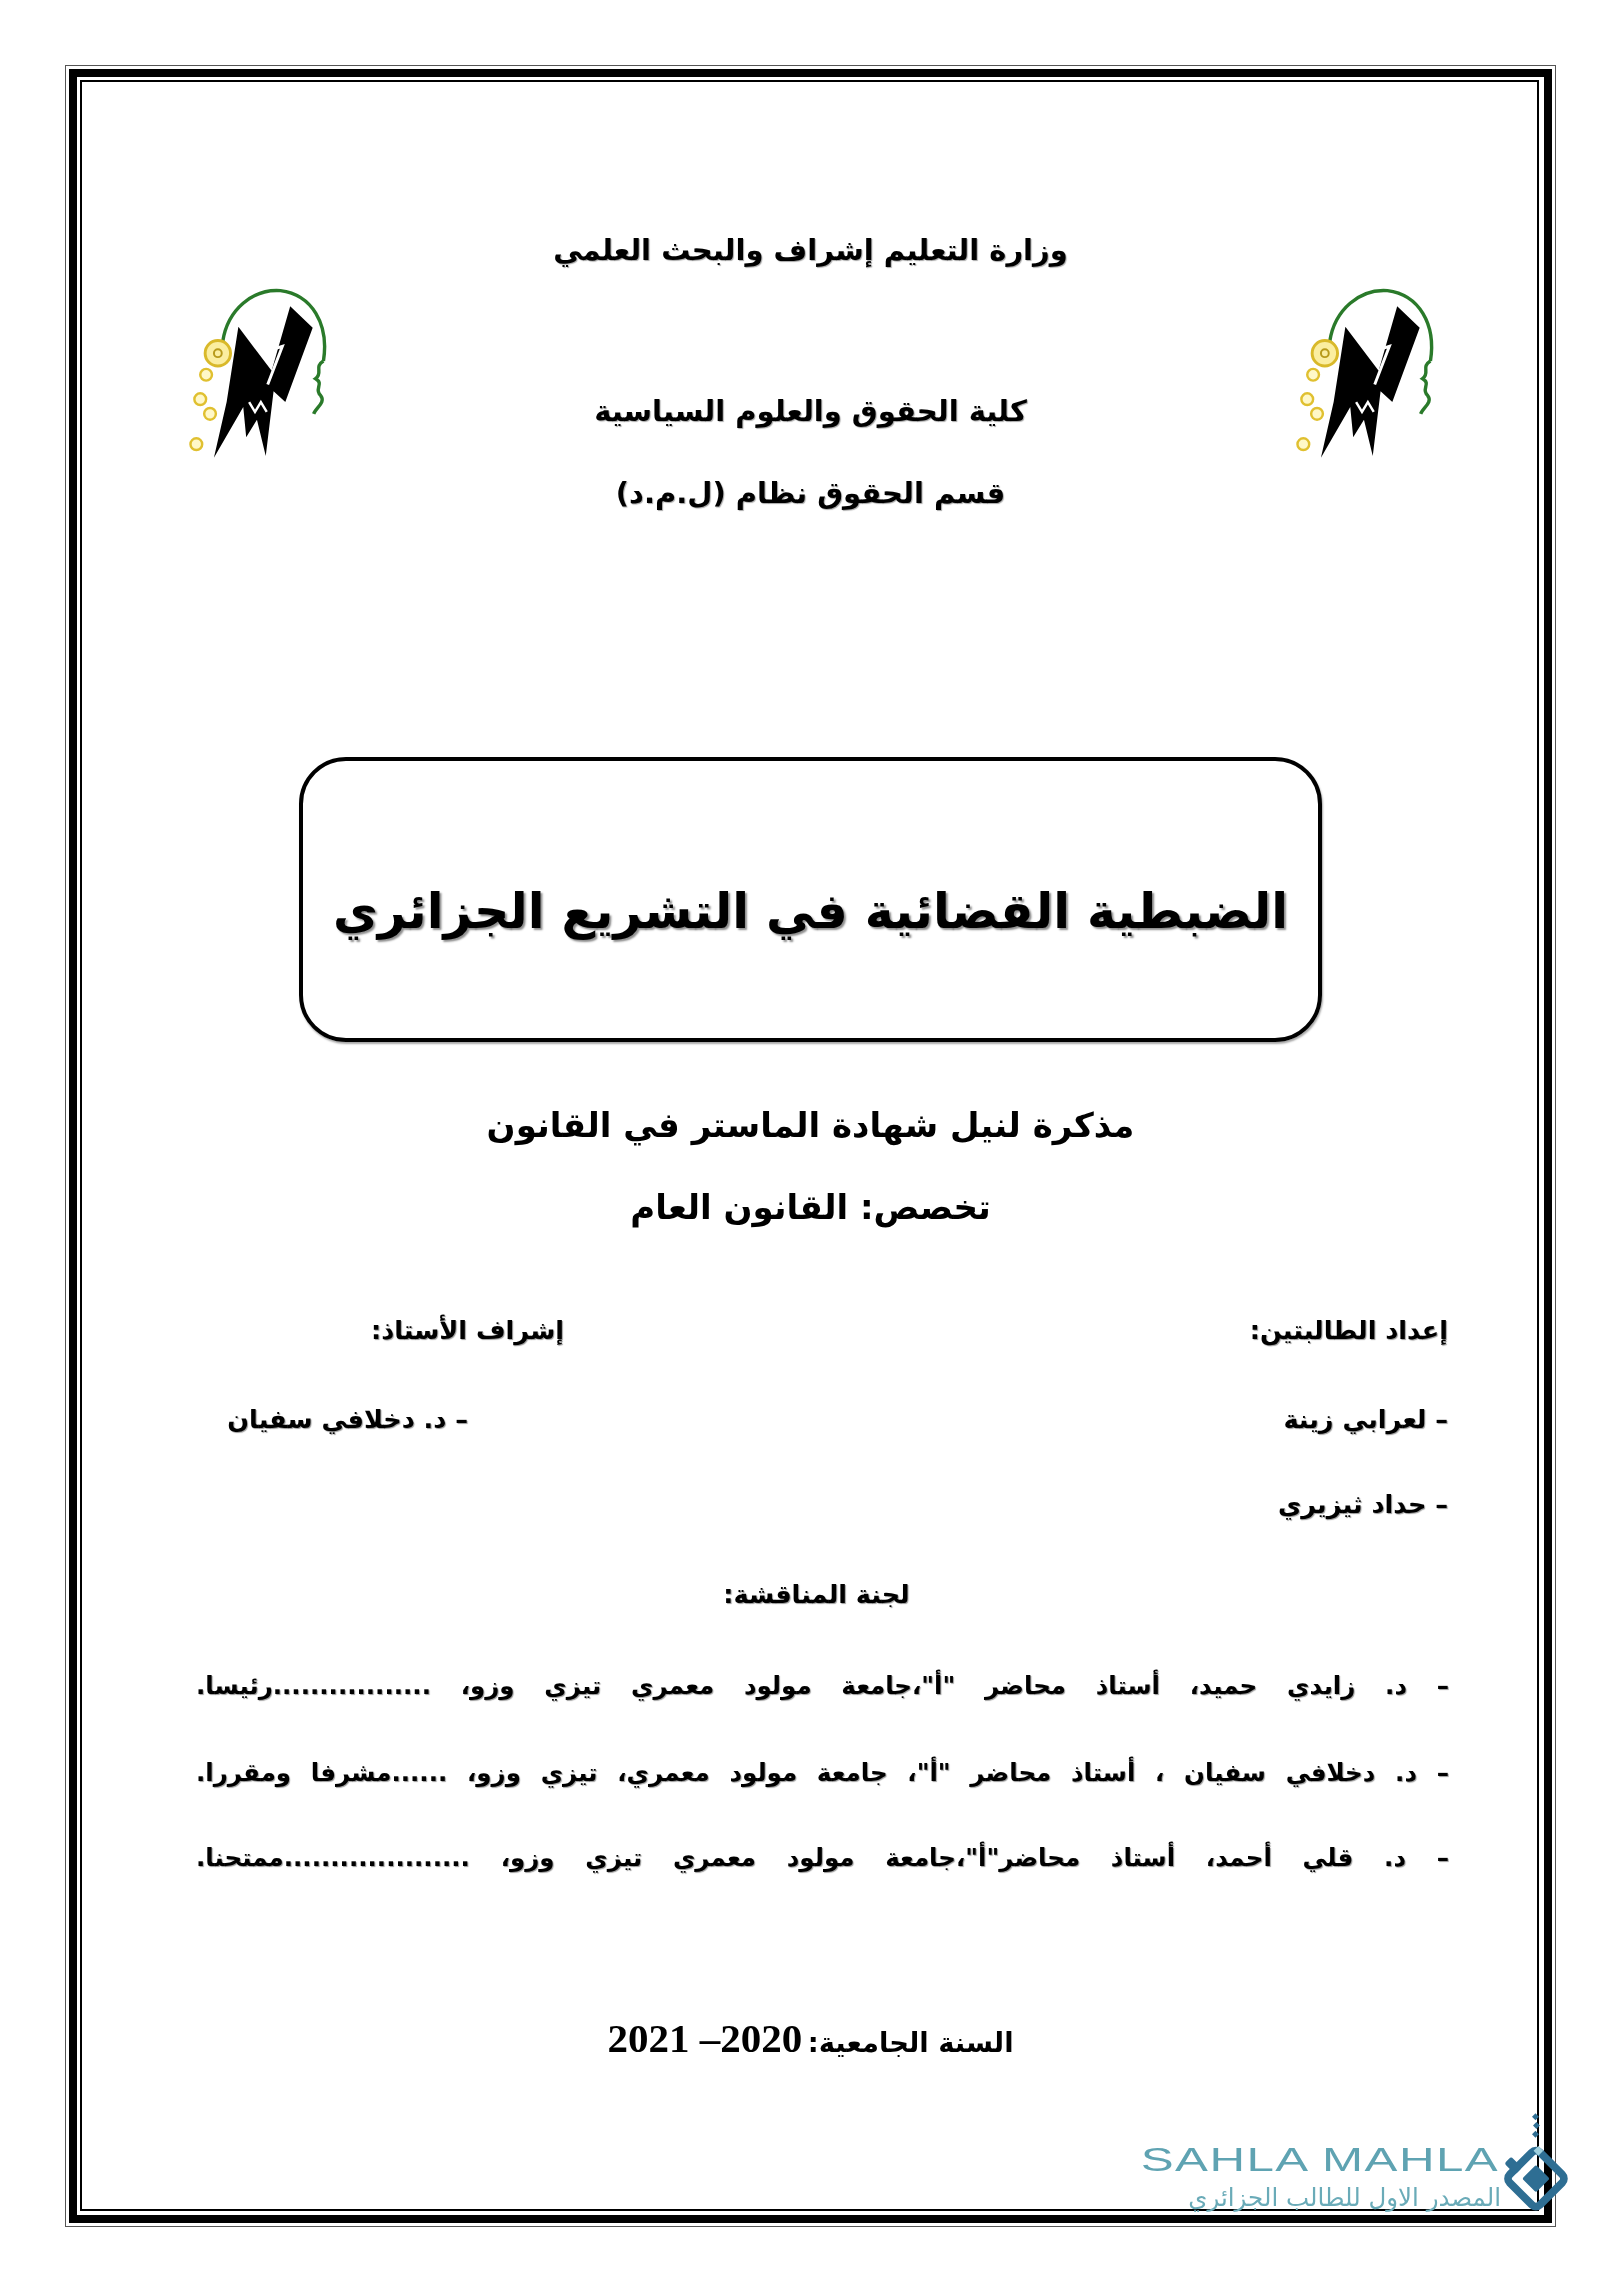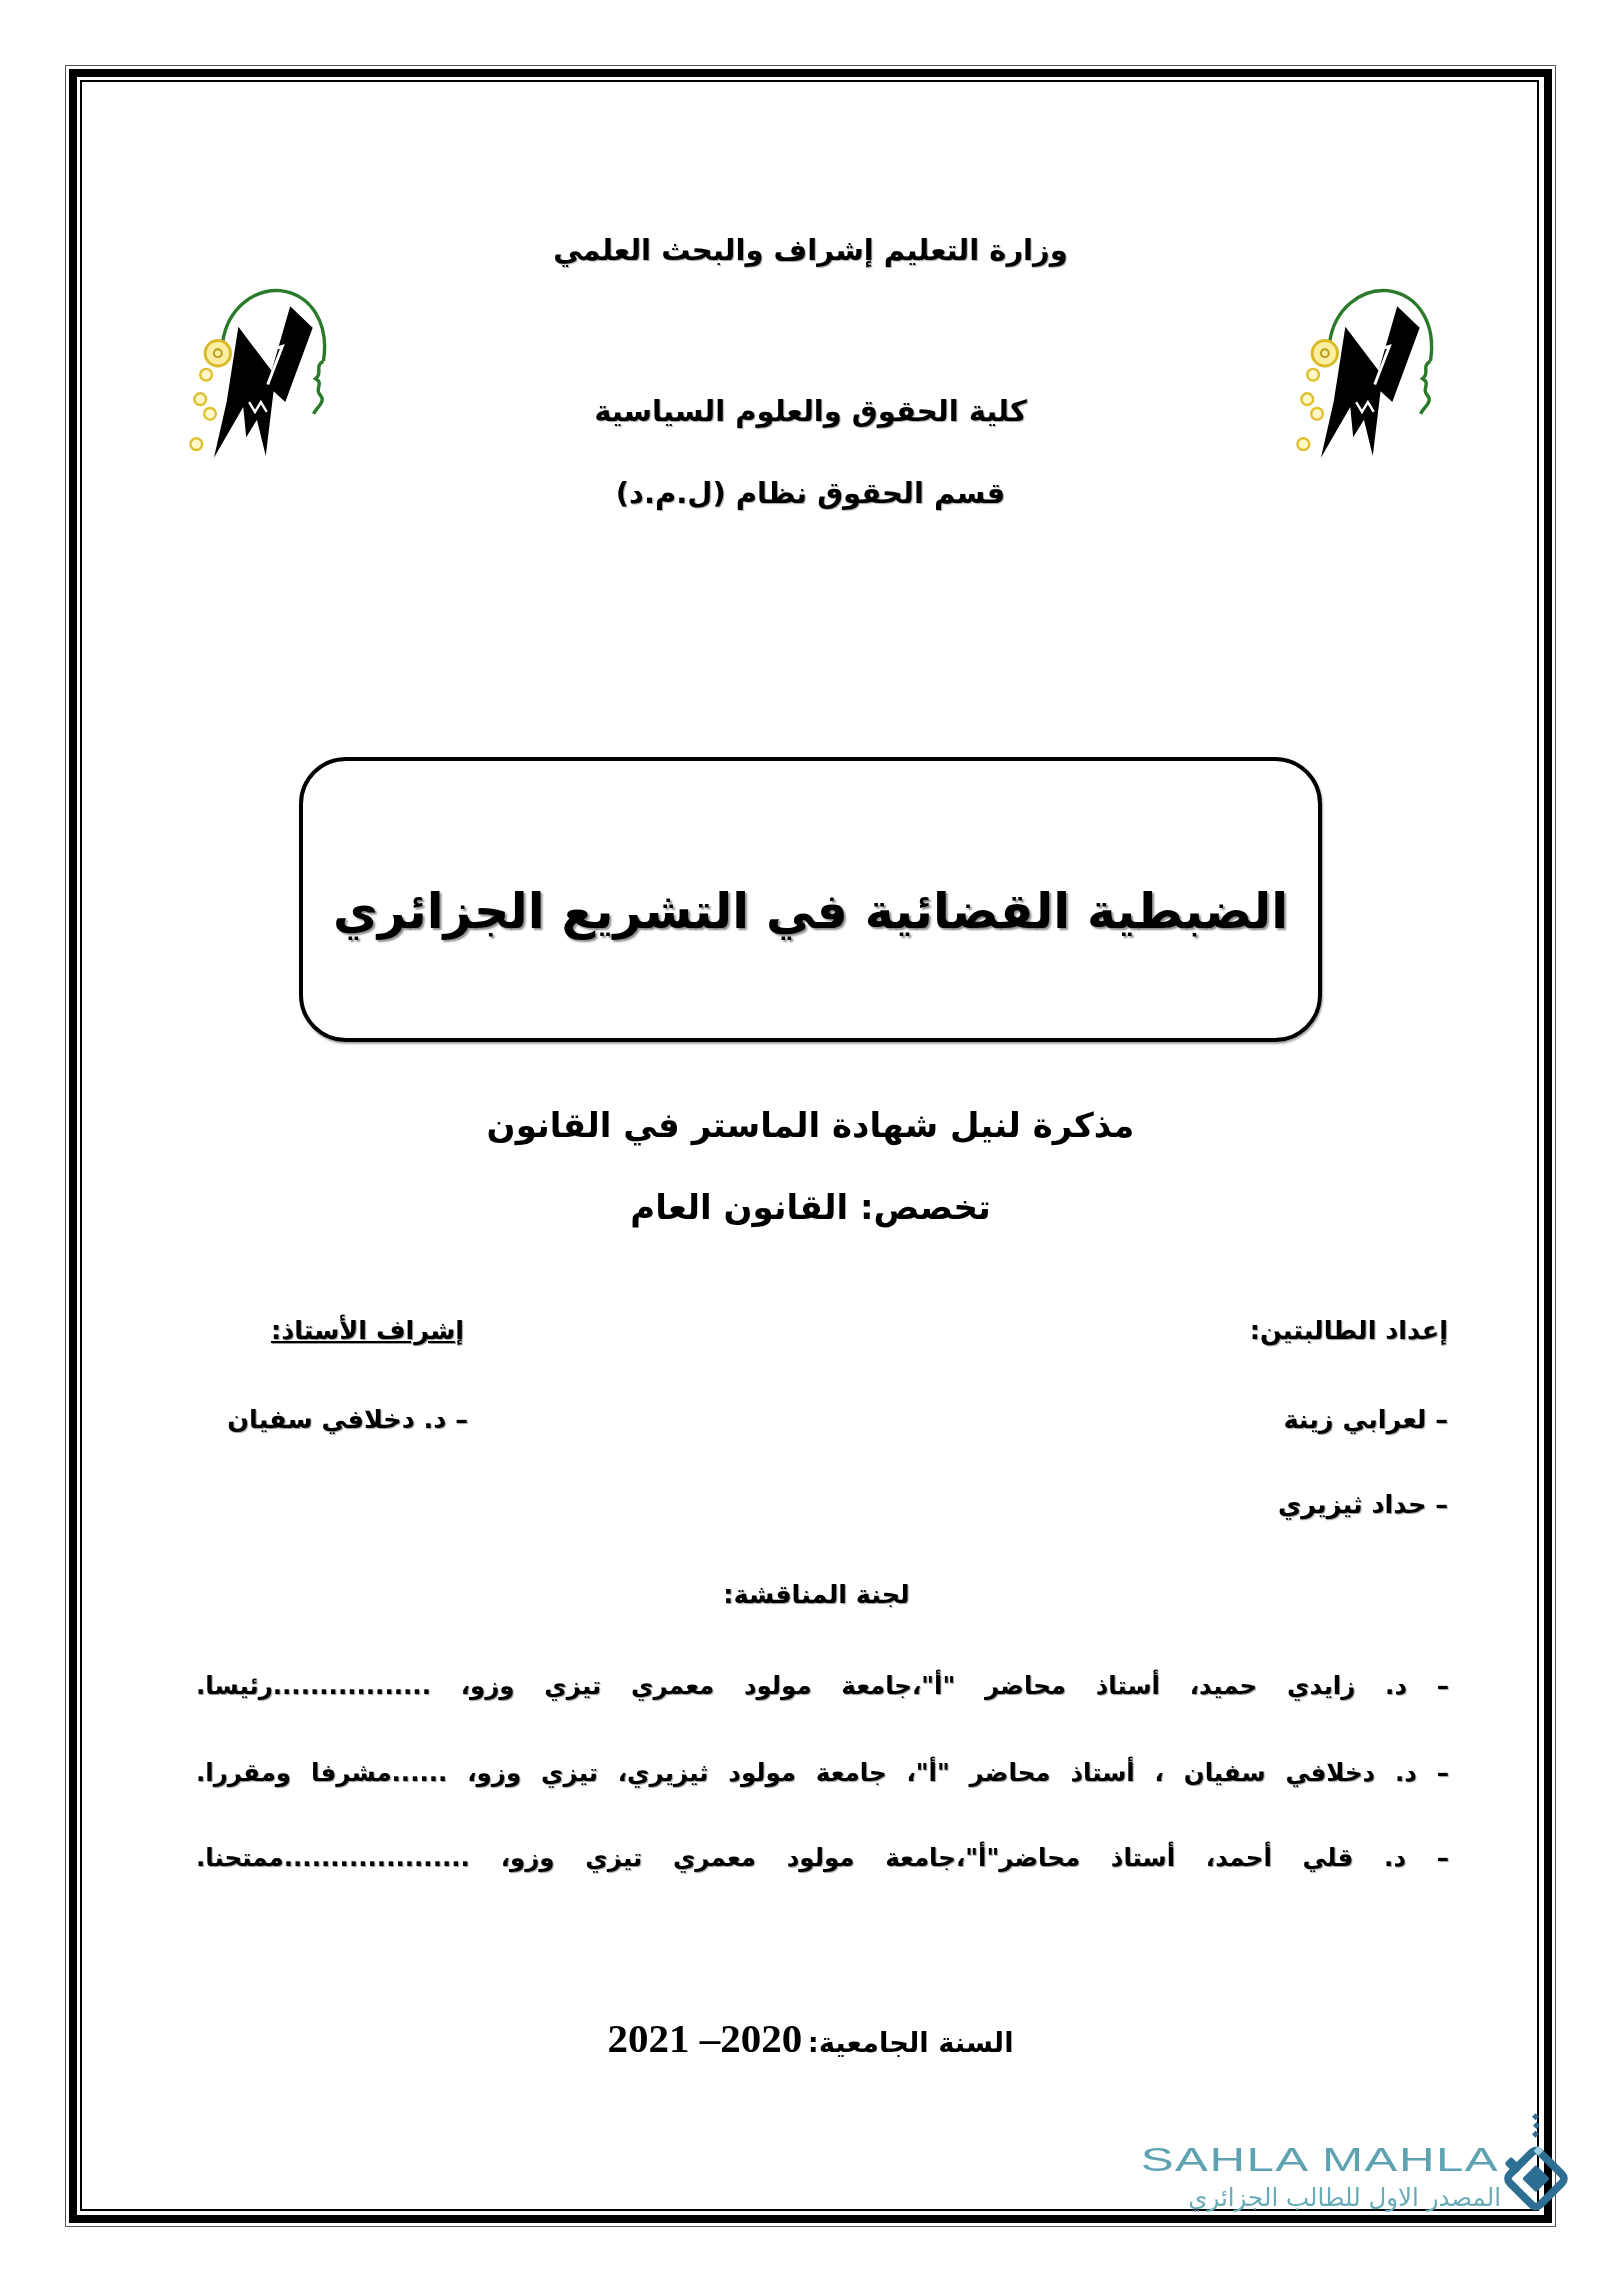--- a/index.html
+++ b/index.html
@@ -141,28 +141,28 @@
   <div class="line centered header-line" style="top:382px;">كلية الحقوق والعلوم السياسية</div>
   <div class="line centered header-line" style="top:464px;">قسم الحقوق نظام (ل.م.د)</div>
 
   <div class="title-box"></div>
   <div class="line centered title" style="top:863px;">الضبطية القضائية في التشريع الجزائري</div>
 
   <div class="line centered sub" style="top:1096px;">مذكرة لنيل شهادة الماستر في القانون</div>
   <div class="line centered sub" style="top:1178px;">تخصص: القانون العام</div>
 
   <div class="line names" style="top:1301px; right:173px;">إعداد الطالبتين:</div>
-  <div class="line names" style="top:1301px; right:1157px;text-decoration:underline;">إشراف الأستاذ:</div>
+  <div class="line names" style="top:1301px; right:1057px;">إشراف الأستاذ:</div>
   <div class="line names" style="top:1390px; right:173px;">– لعرابي زينة</div>
   <div class="line names" style="top:1390px; right:1153px;">– د. دخلافي سفيان</div>
   <div class="line names" style="top:1475px; right:173px;">– حداد ثيزيري</div>
 
   <div class="line names" style="top:1565px; left:0; width:1633px; text-align:center;">لجنة المناقشة:</div>
   <div class="committee-line" style="top:1656px;">– د. زايدي حميد، أستاذ محاضر "أ"،جامعة مولود معمري تيزي وزو، .................رئيسا.</div>
-  <div class="committee-line" style="top:1743px;">– د. دخلافي سفيان ، أستاذ محاضر "أ"، جامعة مولود ثيزيري، تيزي وزو، ......مشرفا ومقررا.</div>
+  <div class="committee-line" style="top:1743px;">– د. دخلافي سفيان ، أستاذ محاضر "أ"، جامعة مولود معمري، تيزي وزو، ......مشرفا ومقررا.</div>
   <div class="committee-line" style="top:1828px;">– د. قلي أحمد، أستاذ محاضر"أ"،جامعة مولود معمري تيزي وزو، ....................ممتحنا.</div>
 
   <div class="line centered year" style="top:2004px;">
     <span class="year-label">السنة الجامعية:</span>
     <span> </span>
     <span class="year-value">2020– 2021</span>
   </div>
 
   <div class="wm-brand" style="color:#5fa3b2;">SAHLA MAHLA</div>
   <div class="wm-tagline" style="color:#6aabb8;">المصدر الاول للطالب الجزائري</div>

